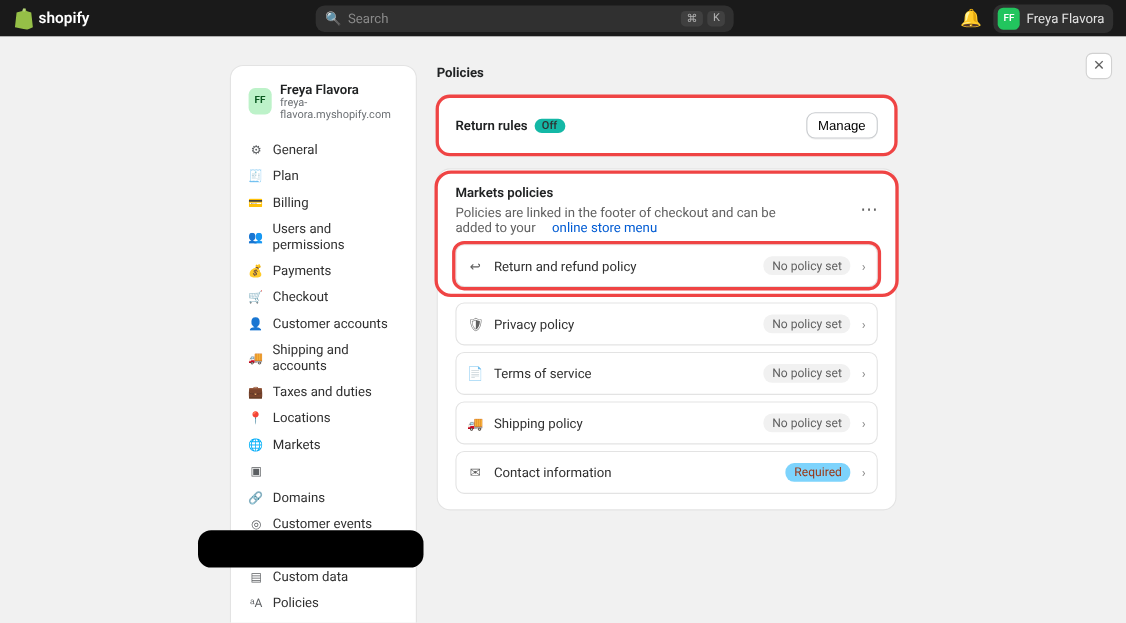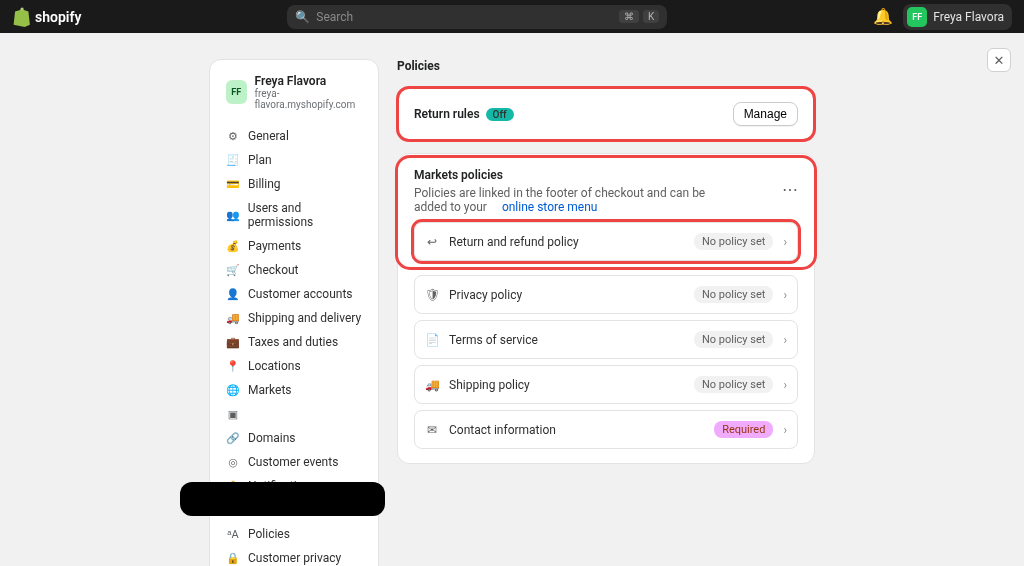--- a/index.html
+++ b/index.html
@@ -41,21 +41,21 @@
   .link { color: #005bd3; cursor: pointer; margin-left: 12px; }
   .btn { background: #fff; border: 1px solid #c9cccf; border-radius: 8px; padding: 4px 10px; font-size: 12px; font-weight: 500; cursor: pointer; box-shadow: 0 1px 0 rgba(0,0,0,.05); }
   .dots { color: #616161; font-size: 16px; cursor: pointer; line-height: 1; margin-top:-2px;}
 
   .policy-list { margin-top: 8px; }
   .policy-first-wrap { outline: 3px solid #ef4444; border-radius: 8px; padding: 0; margin-bottom:-4px; }
   .policy-row { display: flex; align-items: center; gap: 10px; padding: 10px 10px; border: 1px solid #e3e3e3; border-radius: 8px; margin-top: 6px; font-size: 12px; color: #303030; cursor:pointer;}
   .policy-first-wrap .policy-row { margin-top: 0; }
   .policy-row .spacer { flex: 1; }
   .status-pill { background: #f1f1f1; color: #616161; border-radius: 8px; padding: 2px 8px; font-size: 11px; }
-  .status-pill.req { background: #f0abfc; color: #9a3412; }
+  .status-pill.req { background: #7dd3fc; color: #9a3412; }
   .chev { color: #8a8a8a; }
   .picon { width:14px; text-align:center; color:#616161; }
 
   .written-hl { outline: 3px solid #ef4444; border-radius: 12px; padding: 10px 16px; margin: -10px -16px 8px; }
 
   .black-box { position: absolute; left: 180px; top: 482px; width: 205px; height: 34px; background: #000; border-radius: 12px; }
 </style>
 </head>
 <body>
 
@@ -123,21 +123,21 @@
         <li class="sb-item">
           <span class="sb-icon">🛒</span>
           <span>Checkout</span>
         </li>
         <li class="sb-item">
           <span class="sb-icon">👤</span>
           <span>Customer accounts</span>
         </li>
         <li class="sb-item">
           <span class="sb-icon">🚚</span>
-          <span>Shipping and delivery</span>
+          <span>Shipping and accounts</span>
         </li>
         <li class="sb-item">
           <span class="sb-icon">💼</span>
           <span>Taxes and duties</span>
         </li>
         <li class="sb-item">
           <span class="sb-icon">📍</span>
           <span>Locations</span>
         </li>
         <li class="sb-item">

